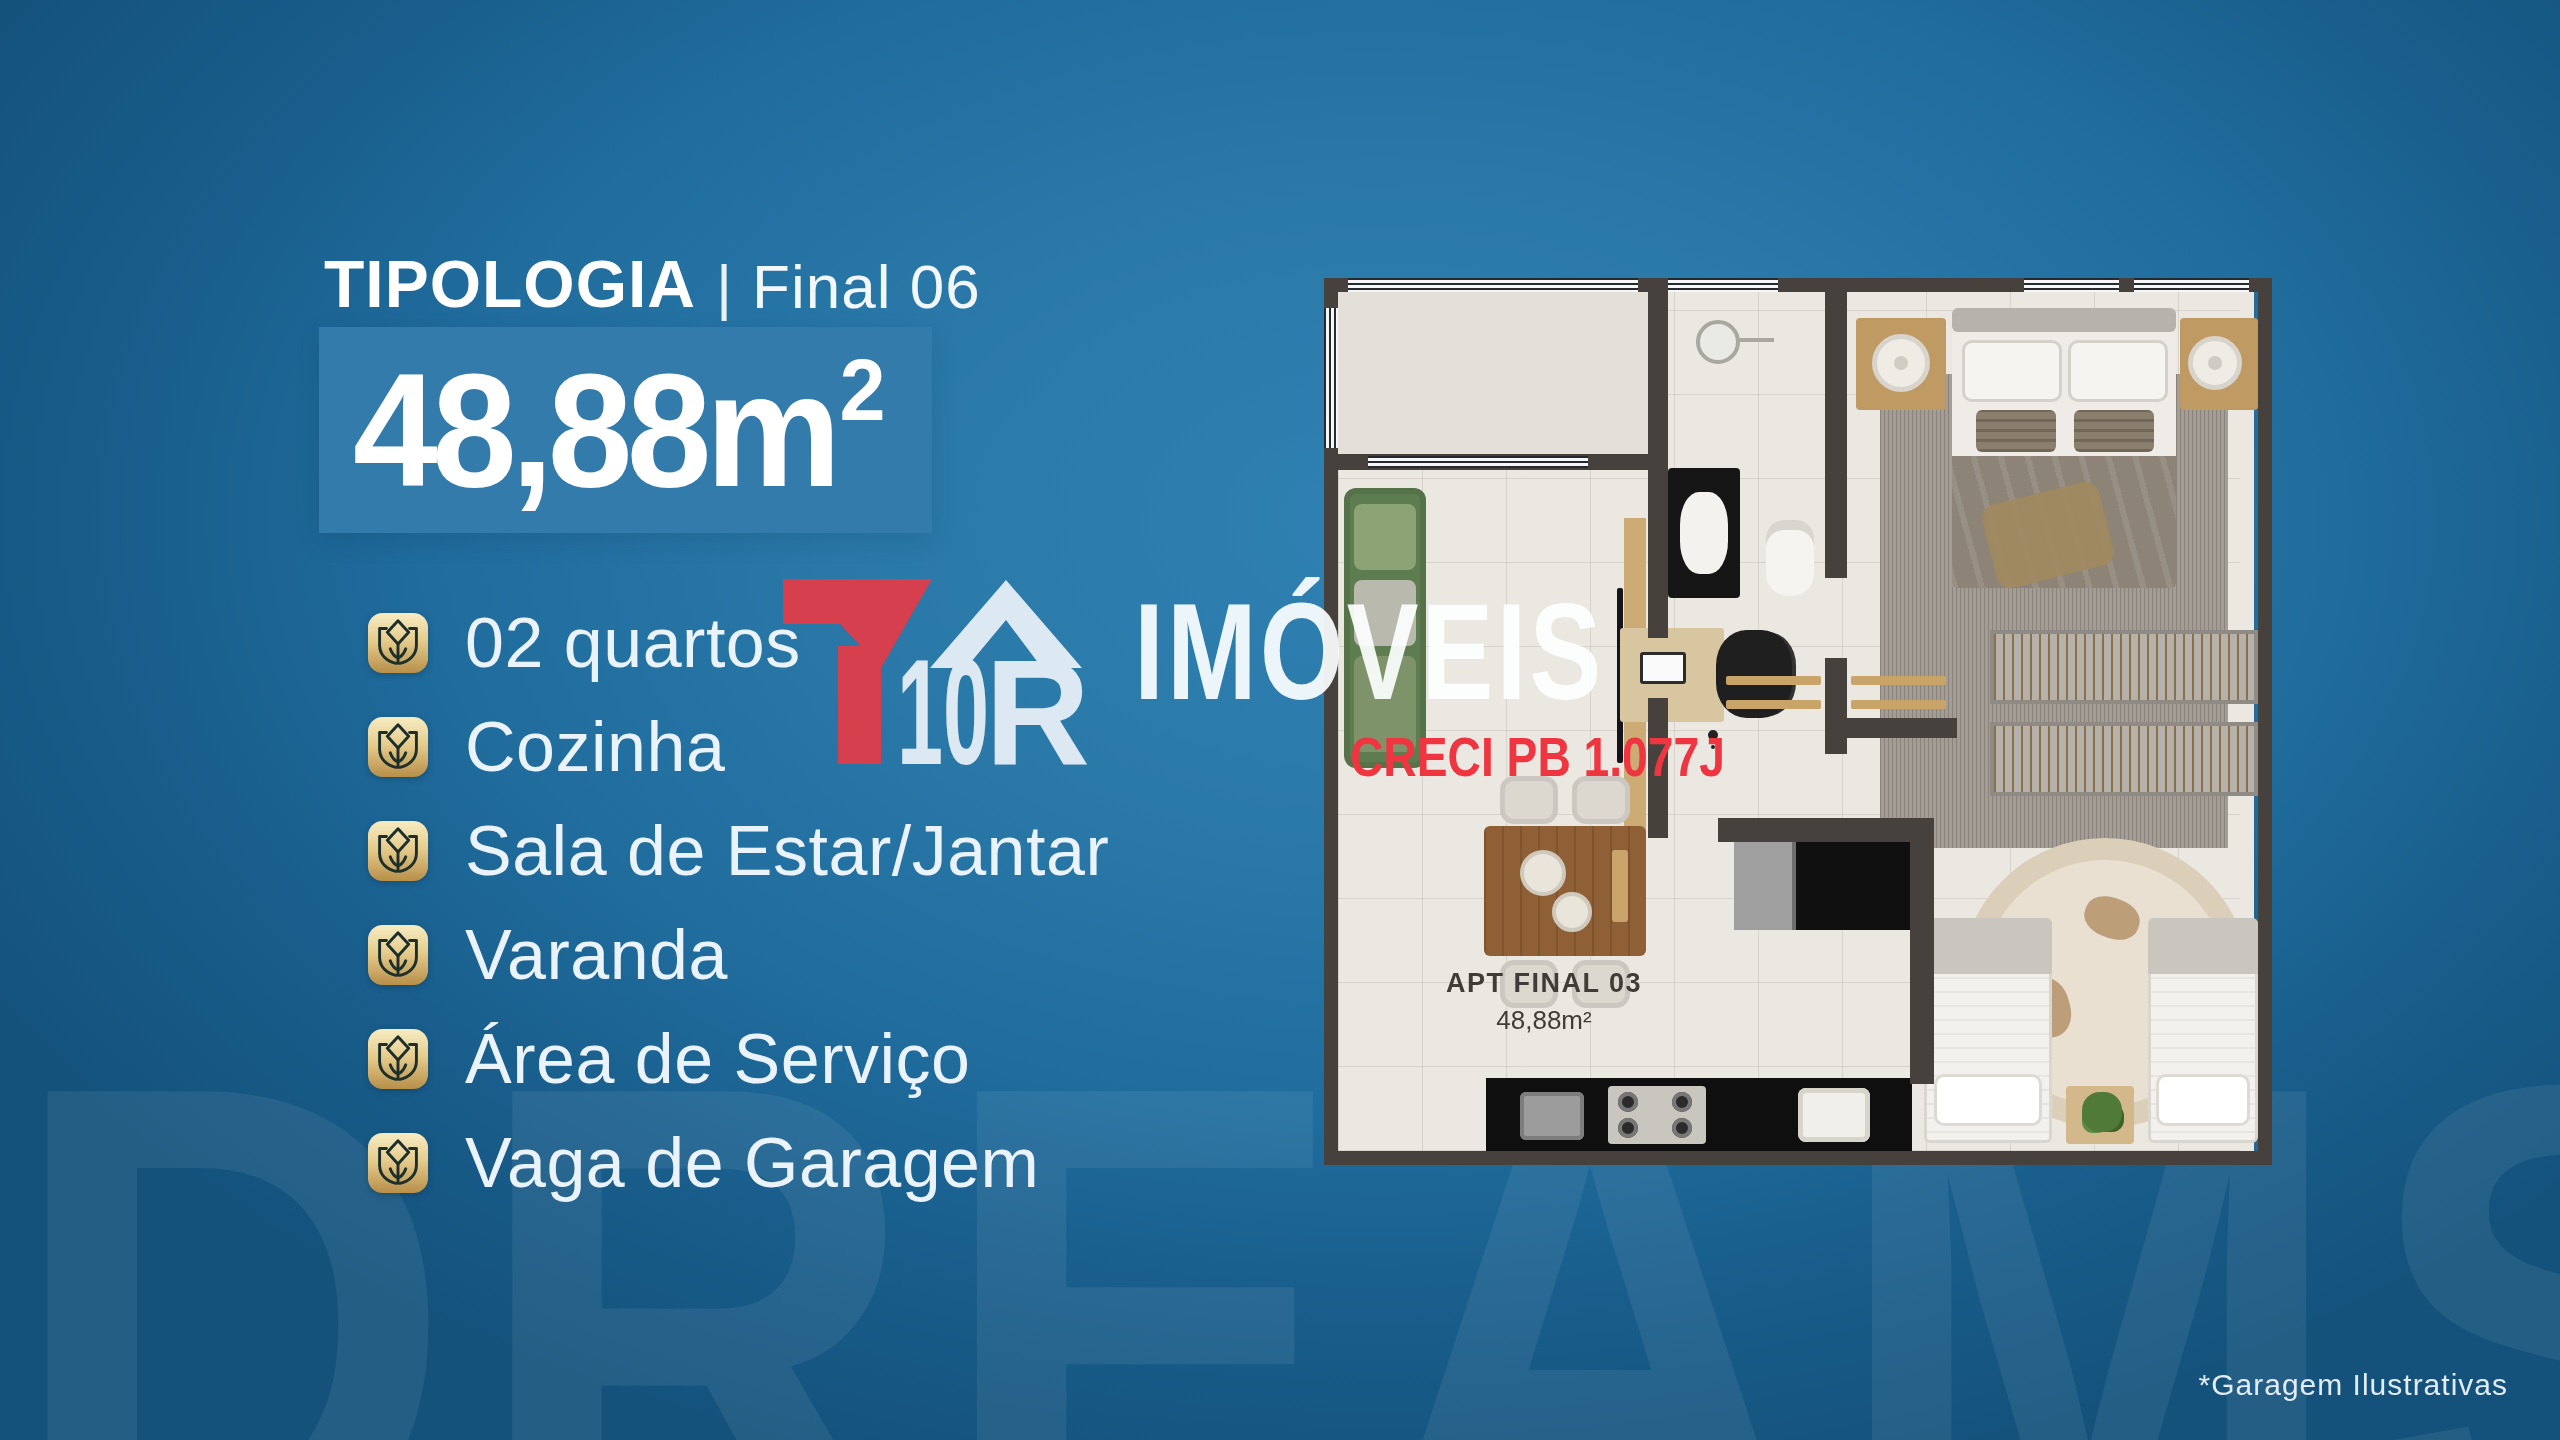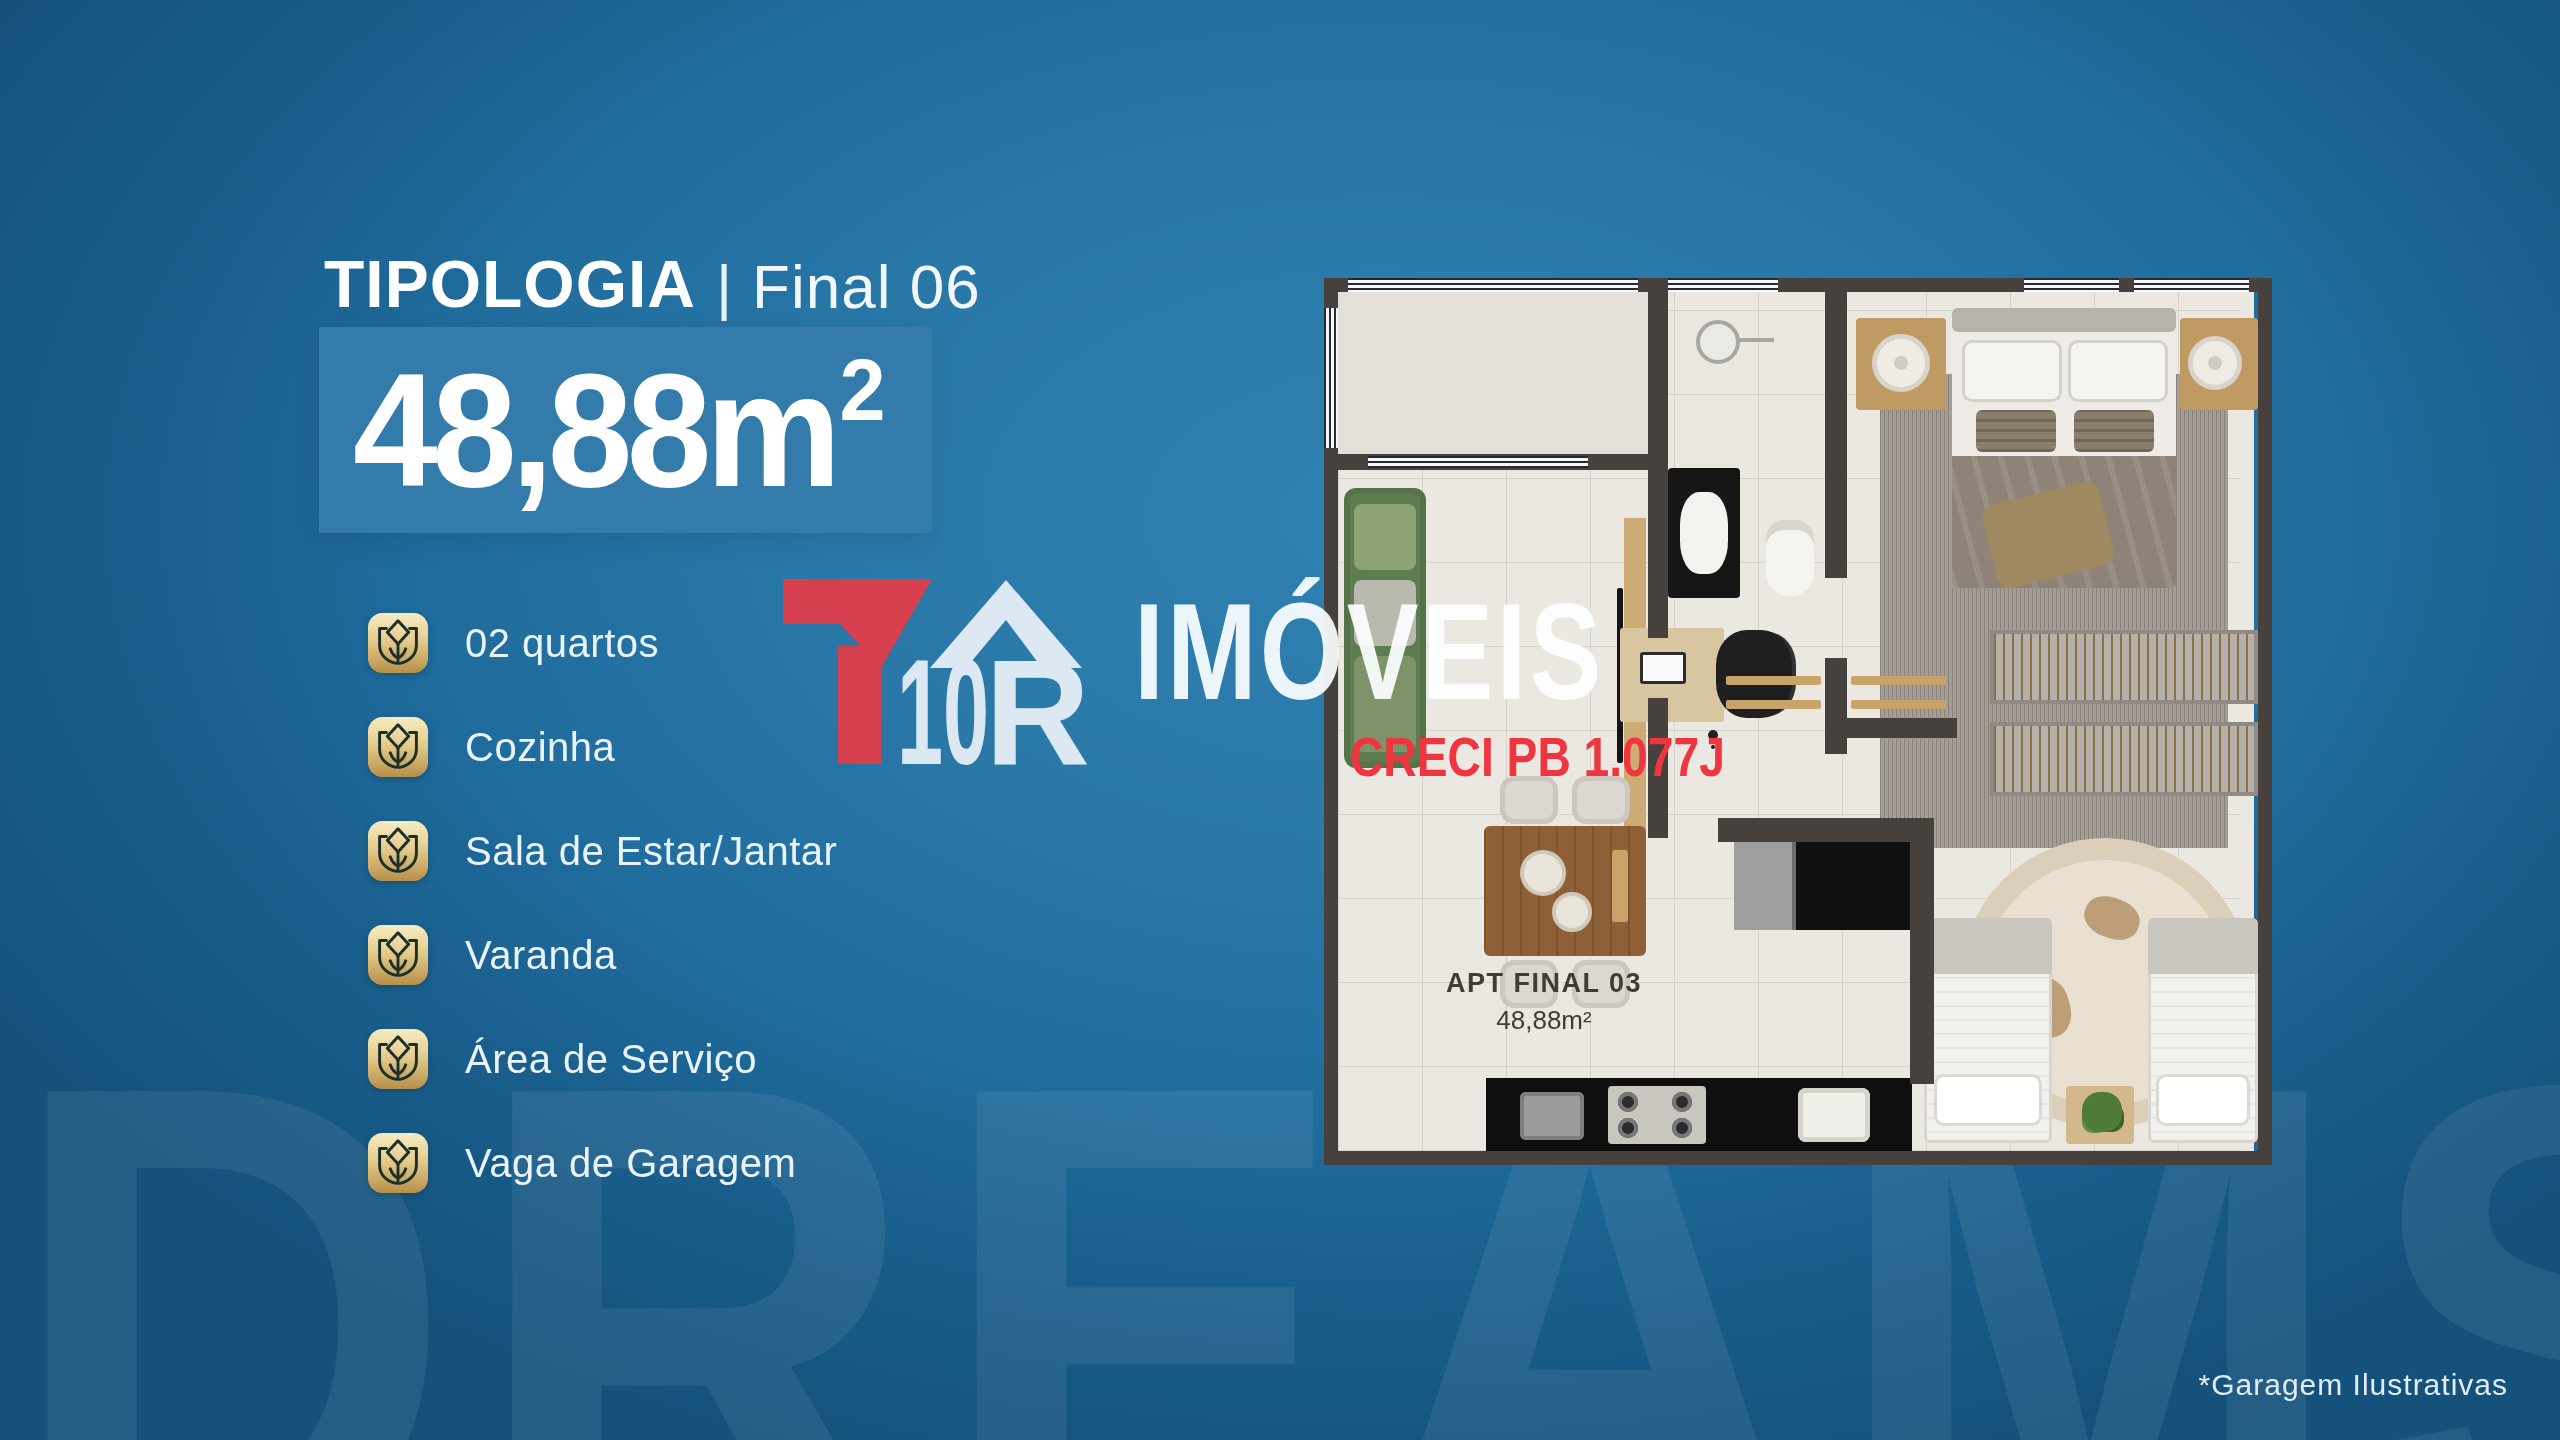--- a/index.html
+++ b/index.html
@@ -24,21 +24,21 @@
     box-shadow:0 8px 24px rgba(0,25,50,0.12); z-index:1;padding-left:32px; }
   .area-text{ position:absolute; left:34px; top:0; height:206px; line-height:206px; white-space:nowrap;
     font-size:162px; font-weight:700; color:#ffffff; letter-spacing:-6px;
     transform:scaleX(0.94); transform-origin:left center; }
   .area-sup{ display:inline-block; font-size:88px; font-weight:700; letter-spacing:0;
     position:relative; top:-66px; margin-left:4px; }
   
   .features{ position:absolute; left:367px; top:612px; display:flex; flex-direction:column; gap:42px; z-index:2; }
   .feature{ display:flex; align-items:center; height:62px; }
   .crest{ width:62px; height:62px; flex:none; filter:drop-shadow(0 2px 3px rgba(0,20,40,0.25)); }
-  .feature-label{ margin-left:36px; font-size:40px; font-weight:300; color:#eaf3fa; letter-spacing:0.5px; line-height:62px; white-space:nowrap; }
+  .feature-label{ margin-left:36px; font-size:70px; font-weight:300; color:#eaf3fa; letter-spacing:0.5px; line-height:62px; white-space:nowrap; }
   
   .brand{ position:absolute; left:770px; top:548px; width:960px; height:245px; z-index:3; }
   .brand-mark{ position:absolute; left:10px; top:24px; width:336px; height:200px; }
   .brand-imoveis{ position:absolute; left:364px; top:34px; font-size:138px; font-weight:700; line-height:1;
     color:rgba(253,255,255,0.92); letter-spacing:4px; transform:scaleX(0.78); transform-origin:left top; white-space:nowrap; }
   .brand-creci{ position:absolute; left:580px; top:182px; font-size:55px; font-weight:700; line-height:1;
     color:#ee3540; transform:scaleX(0.84); transform-origin:left top; white-space:nowrap; }
   
   .plan{ position:absolute; left:1324px; top:278px; width:930px; height:887px; background:#ebe8e2; z-index:1; }
   .plan::before{ content:""; position:absolute; left:14px; top:14px; right:14px; bottom:14px; z-index:1;

